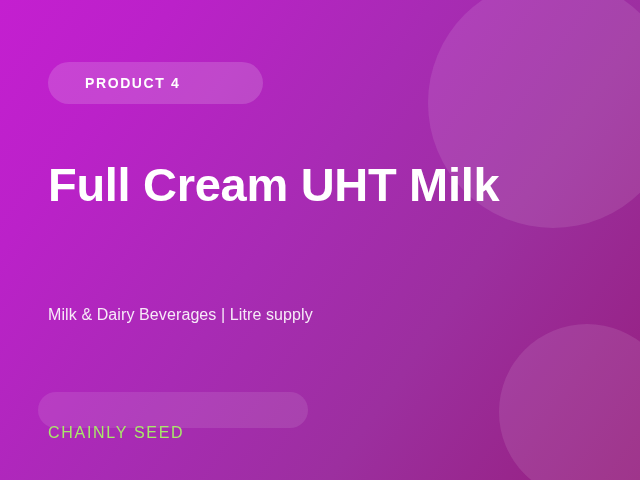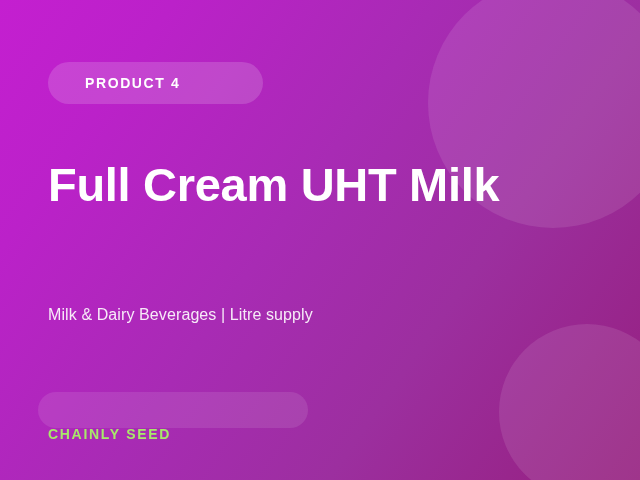--- a/index.html
+++ b/index.html
@@ -86,22 +86,22 @@
     width: 270px;
     height: 36px;
     border-radius: 18px;
     background: rgba(255, 255, 255, 0.10);
   }
   .brand {
     position: absolute;
     left: 48px;
     bottom: 38px;
     color: #a8e86a;
-    font-size: 14px;
-    font-weight: bold;
+    font-size: 16px;
+    font-weight: normal;
     letter-spacing: 1.7px;
     text-align: right;
   }
 </style>
 </head>
 <body>
 
 <div class="slide">
 
   <div class="bg-circle circle-1"></div>

